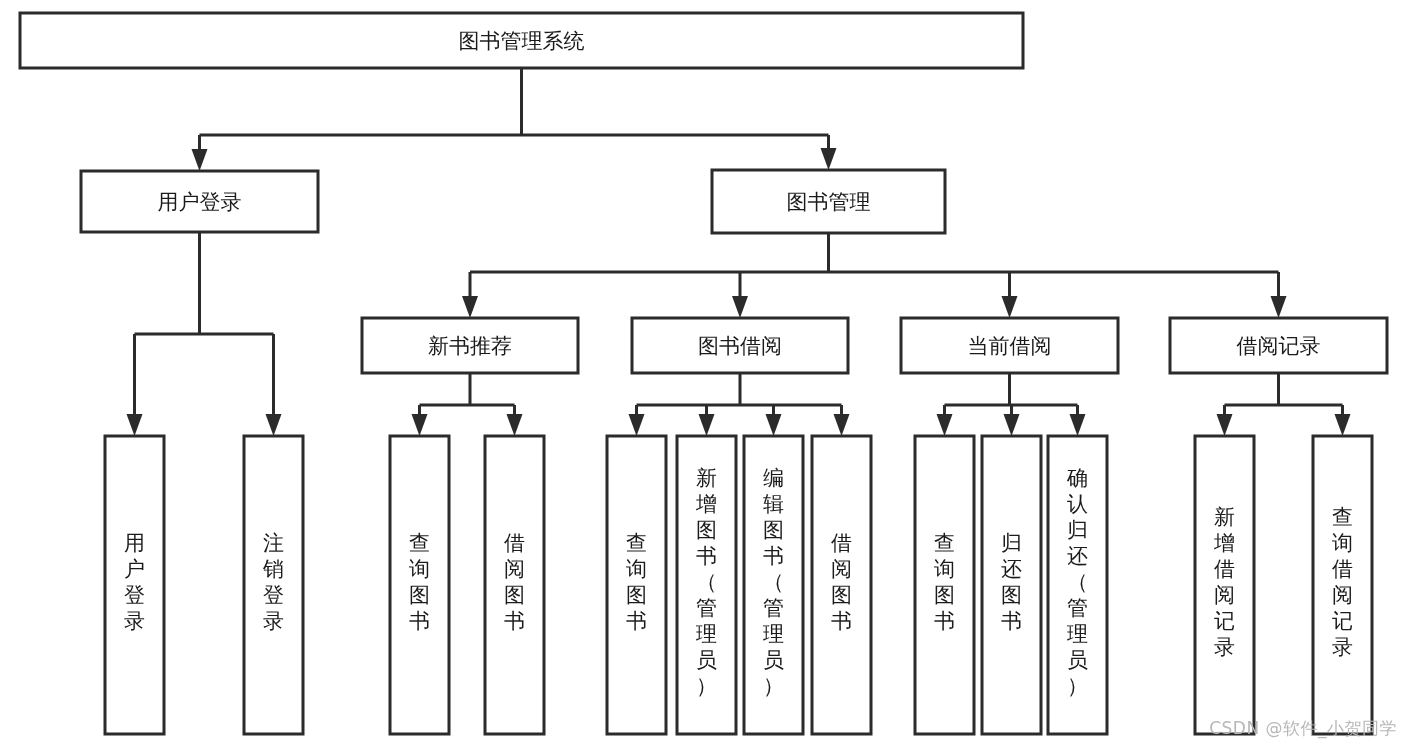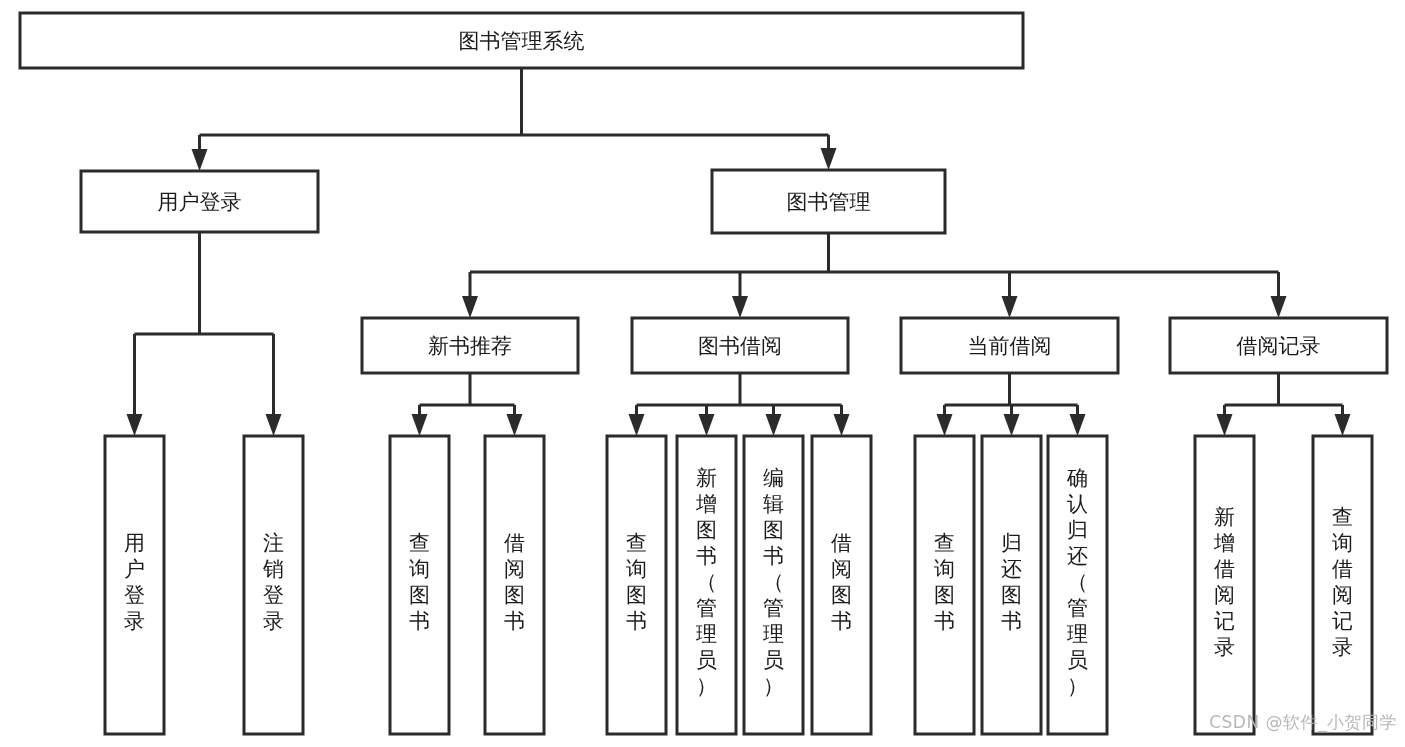--- a/index.html
+++ b/index.html
@@ -53,21 +53,21 @@
   }
   .node-label-v {
     fill: #1b1b1b;
     font-family: "DejaVu Sans", "Liberation Sans", sans-serif;
     font-size: 21px;
     text-anchor: middle;
   }
   .watermark {
     position: absolute;
     right: 8px;
-    bottom: 13px;
+    bottom: 7px;
     font-family: "DejaVu Sans", "Liberation Sans", sans-serif;
     font-size: 17px;
     color: #b8b8b8;
     letter-spacing: 0.5px;
     white-space: nowrap;
     pointer-events: none;
   }
 </style>
 </head>
 <body>

